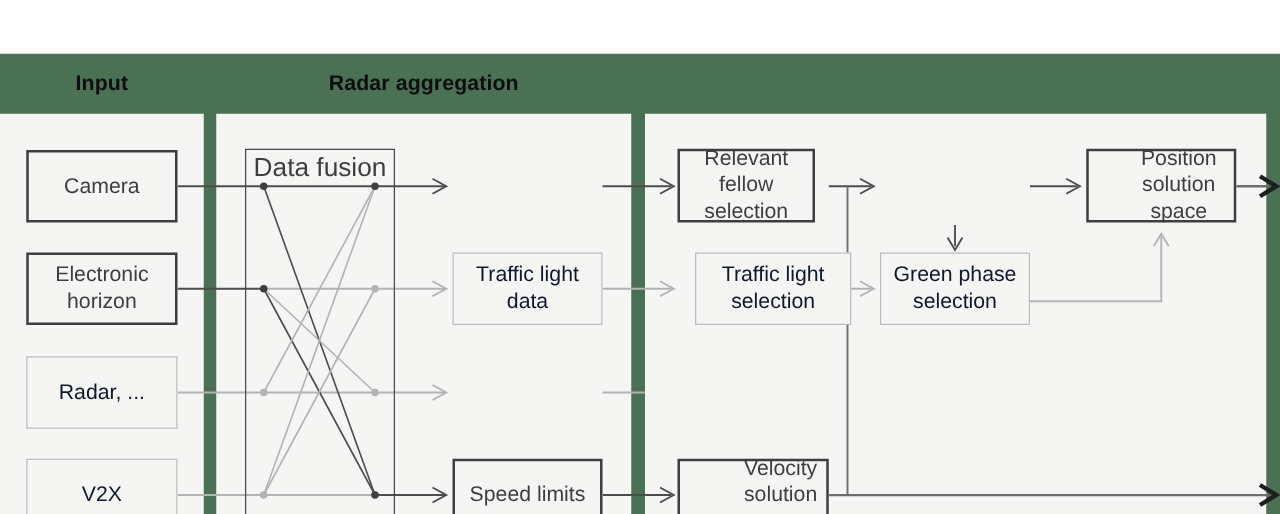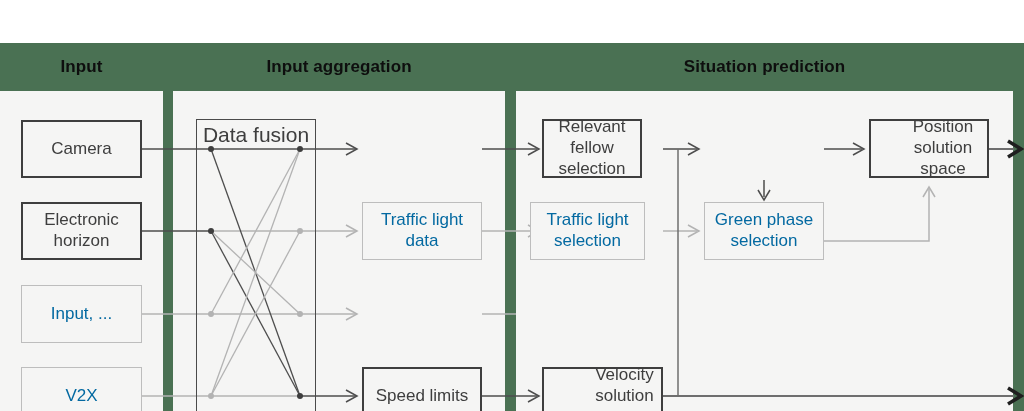--- a/index.html
+++ b/index.html
@@ -4,39 +4,38 @@
 <style>
   html,body{margin:0;padding:0;}
   body{font-family:"Liberation Sans","DejaVu Sans",sans-serif;}
   .stage{position:relative;width:1024px;height:411px;background:#4a7153;overflow:hidden;margin-top:43px;}
   .panel{position:absolute;top:48px;height:357px;background:#f5f5f4;}
   .hdr{position:absolute;top:0;height:48px;display:flex;align-items:center;justify-content:center;
        font-size:17px;font-weight:bold;color:#0e0e0e;letter-spacing:.1px;}
   .node{position:absolute;display:flex;align-items:center;justify-content:center;text-align:center;
         font-size:17px;line-height:1.22;box-sizing:border-box;background:#f5f5f4;padding:2px 4px;}
   .node.dark{border:2px solid #3e3e3e;color:#3e3e3e;}
-  .node.muted{border:1.5px solid #bdbdbd;color:#0369a1;}
+  .node.muted{border:1.5px solid #bdbdbd;color:#0f172a;}
   .fusion{position:absolute;left:196px;top:76px;width:120px;height:307px;box-sizing:border-box;
           border:1.5px solid #4a4a4a;background:transparent;}
   .fusion-label{position:absolute;left:196px;top:80px;width:120px;text-align:center;
                 font-size:21px;color:#3e3e3e;}
   svg.wires{position:absolute;left:0;top:0;width:1024px;height:411px;pointer-events:none;}
 </style>
 </head>
 <body>
 
 <div class="stage">
 
   <div class="panel" style="left:0;width:163px;"></div>
   <div class="panel" style="left:173px;width:332px;"></div>
   <div class="panel" style="left:516px;width:497px;"></div>
 
   <div class="hdr" style="left:0;width:163px;">Input</div>
-  <div class="hdr" style="left:173px;width:332px;">Input aggregation</div>
-  <div class="hdr" style="left:516px;width:497px;">Situation prediction</div>
+  <div class="hdr" style="left:173px;width:332px;">Radar aggregation</div>
 
   <svg class="wires" viewBox="0 0 1024 411">
 
     <g stroke="#4d4d4d" stroke-width="1.5" fill="none">
       <line x1="142" y1="106" x2="356" y2="106"></line>
       <polyline points="346,100 357,106 346,112"></polyline>
       <line x1="482" y1="106" x2="537" y2="106"></line>
       <polyline points="528,100 539,106 528,112"></polyline>
       <line x1="663" y1="106" x2="697" y2="106"></line>
       <polyline points="688,100 699,106 688,112"></polyline>
@@ -108,30 +107,30 @@
       <circle cx="211" cy="353" r="3" fill="#b3b3b3"></circle>
       <circle cx="300" cy="106" r="3" fill="#3e3e3e"></circle>
       <circle cx="300" cy="188" r="3" fill="#b3b3b3"></circle>
       <circle cx="300" cy="271" r="3" fill="#b3b3b3"></circle>
       <circle cx="300" cy="353" r="3" fill="#3e3e3e"></circle>
     </g>
   </svg>
 
   <div class="node dark" style="left:21px;top:77px;width:121px;height:58px;text-align:center;">Camera</div>
   <div class="node dark" style="left:21px;top:159px;width:121px;height:58px;">Electronic horizon</div>
-  <div class="node muted" style="left:21px;top:242px;width:121px;height:58px;">Input, ...</div>
+  <div class="node muted" style="left:21px;top:242px;width:121px;height:58px;">Radar, ...</div>
   <div class="node muted" style="left:21px;top:324px;width:121px;height:58px;">V2X</div>
 
   <div class="fusion"></div>
   <div class="fusion-label">Data fusion</div>
 
   <div class="node muted" style="left:362px;top:159px;width:120px;height:58px;">Traffic light data</div>
   <div class="node dark" style="left:362px;top:324px;width:120px;height:58px;">Speed limits</div>
 
-  <div class="node dark" style="left:542px;top:76px;width:100px;height:59px;">Relevant fellow selection</div>
-  <div class="node muted" style="left:530px;top:159px;width:115px;height:58px;">Traffic light selection</div>
+  <div class="node dark" style="left:542px;top:76px;width:110px;height:59px;">Relevant fellow selection</div>
+  <div class="node muted" style="left:556px;top:159px;width:125px;height:58px;">Traffic light selection</div>
   <div class="node dark" style="left:542px;top:324px;width:121px;height:59px;padding-left:48px;">Velocity solution space</div>
 
   <div class="node muted" style="left:704px;top:159px;width:120px;height:58px;">Green phase selection</div>
 
   <div class="node dark" style="left:869px;top:76px;width:120px;height:59px;padding-left:32px;">Position solution space</div>
 
 </div>
 
 </body></html>

